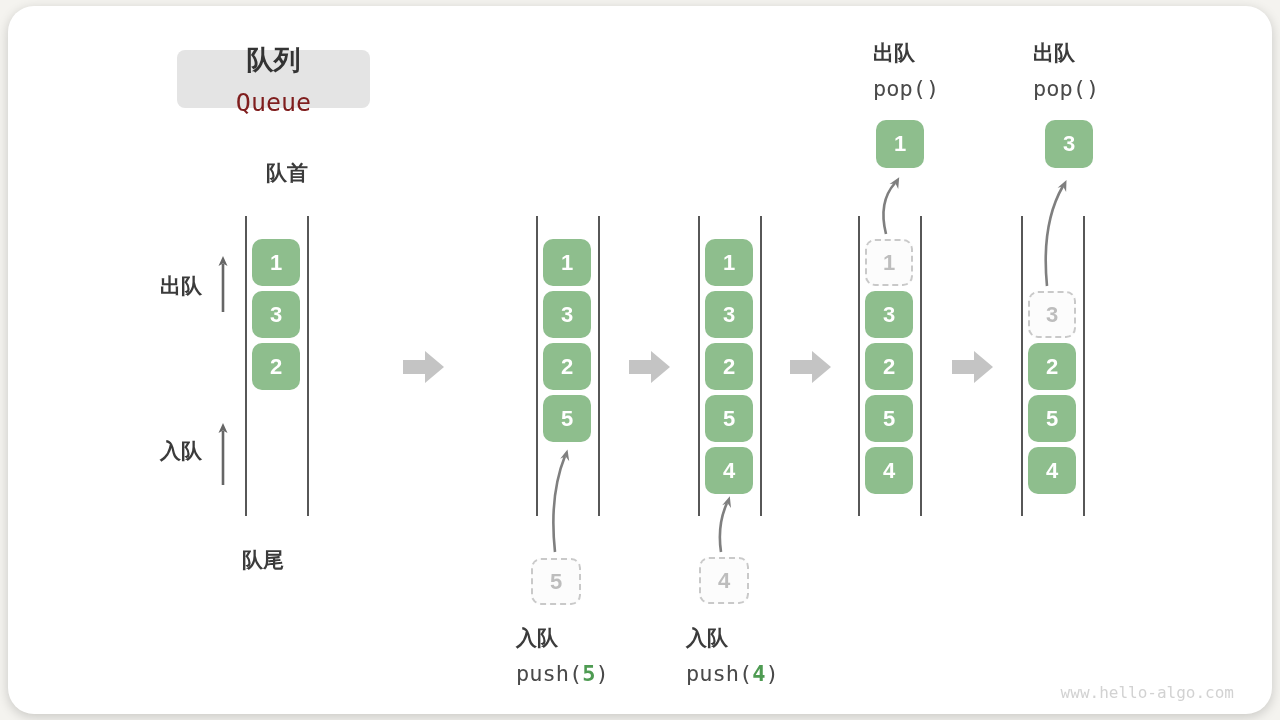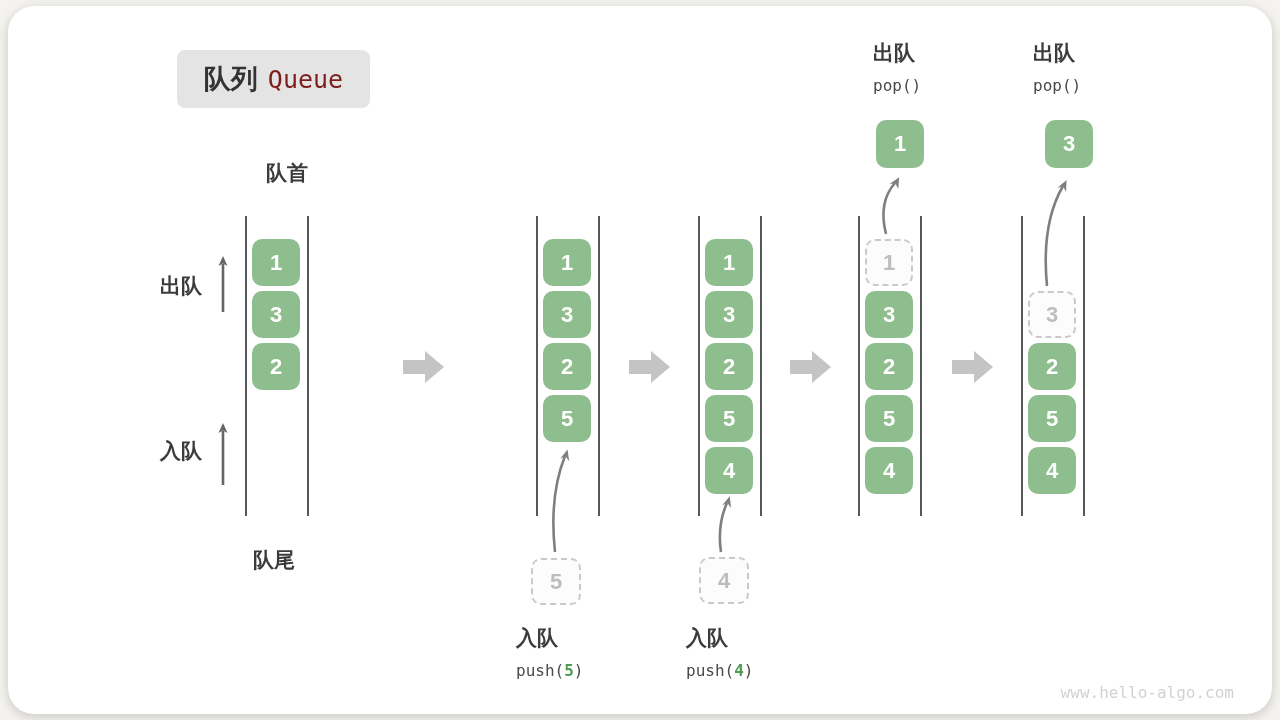--- a/index.html
+++ b/index.html
@@ -8,30 +8,30 @@
   .card {
     position:absolute; left:8px; top:6px; width:1264px; height:708px;
     background:#ffffff; border-radius:26px;
     box-shadow:0 3px 12px rgba(0,0,0,0.18);
   }
 
   
   .title-badge {
     position:absolute; left:169px; top:44px; width:193px; height:58px;
     background:#e4e4e4; border-radius:8px;
-    display:flex; align-items:center; justify-content:center; gap:10px;
+    display:flex; align-items:center; justify-content:center; gap:10px;flex-direction:column;
   }
   .title-zh { font-size:27px; font-weight:bold; color:#333333; }
   .title-en { font-size:25px; color:#7f1d1d; font-family:"DejaVu Sans Mono", monospace; }
 
   
   .zh-label { position:absolute; font-size:21px; font-weight:bold; color:#3b3b3b; white-space:nowrap; }
 
   
-  .code { font-family:"DejaVu Sans Mono", monospace; font-size:16px; color:#4a4a4a; font-weight:500; }
+  .code { font-family:"DejaVu Sans Mono", monospace; font-size:22px; color:#4a4a4a; font-weight:500; }
   .code .arg { color:var(--code-green,#4e9b52); font-weight:bold; }
   .op-label { position:absolute; white-space:nowrap; }
   .op-label .zh { display:block; font-size:21px; font-weight:bold; color:#3b3b3b; margin-bottom:9px; }
 
   
   .col-line { position:absolute; width:2px; height:300px; top:210px; background:#575757; }
 
   .qbox {
     position:absolute; width:48px; height:47px; border-radius:10px;
     display:flex; align-items:center; justify-content:center;
@@ -57,21 +57,21 @@
 <body>
 
 <div class="card">
 
   <div class="title-badge">
     <span class="title-zh">队列</span>
     <span class="title-en">Queue</span>
   </div>
 
   <div class="zh-label" style="left:248px; top:153px; width:62px; text-align:center;">队首</div>
-  <div class="zh-label" style="left:235px; top:540px; width:62px; text-align:center;">队尾</div>
+  <div class="zh-label" style="left:224px; top:540px; width:62px; text-align:center;">队尾</div>
   <div class="zh-label" style="left:152px; top:266px;">出队</div>
   <div class="zh-label" style="left:152px; top:431px;">入队</div>
 
   <div class="op-label" style="left:865px; top:33px;">
     <span class="zh">出队</span>
     <span class="code">pop()</span>
   </div>
   <div class="op-label" style="left:1025px; top:33px;">
     <span class="zh">出队</span>
     <span class="code">pop()</span>

